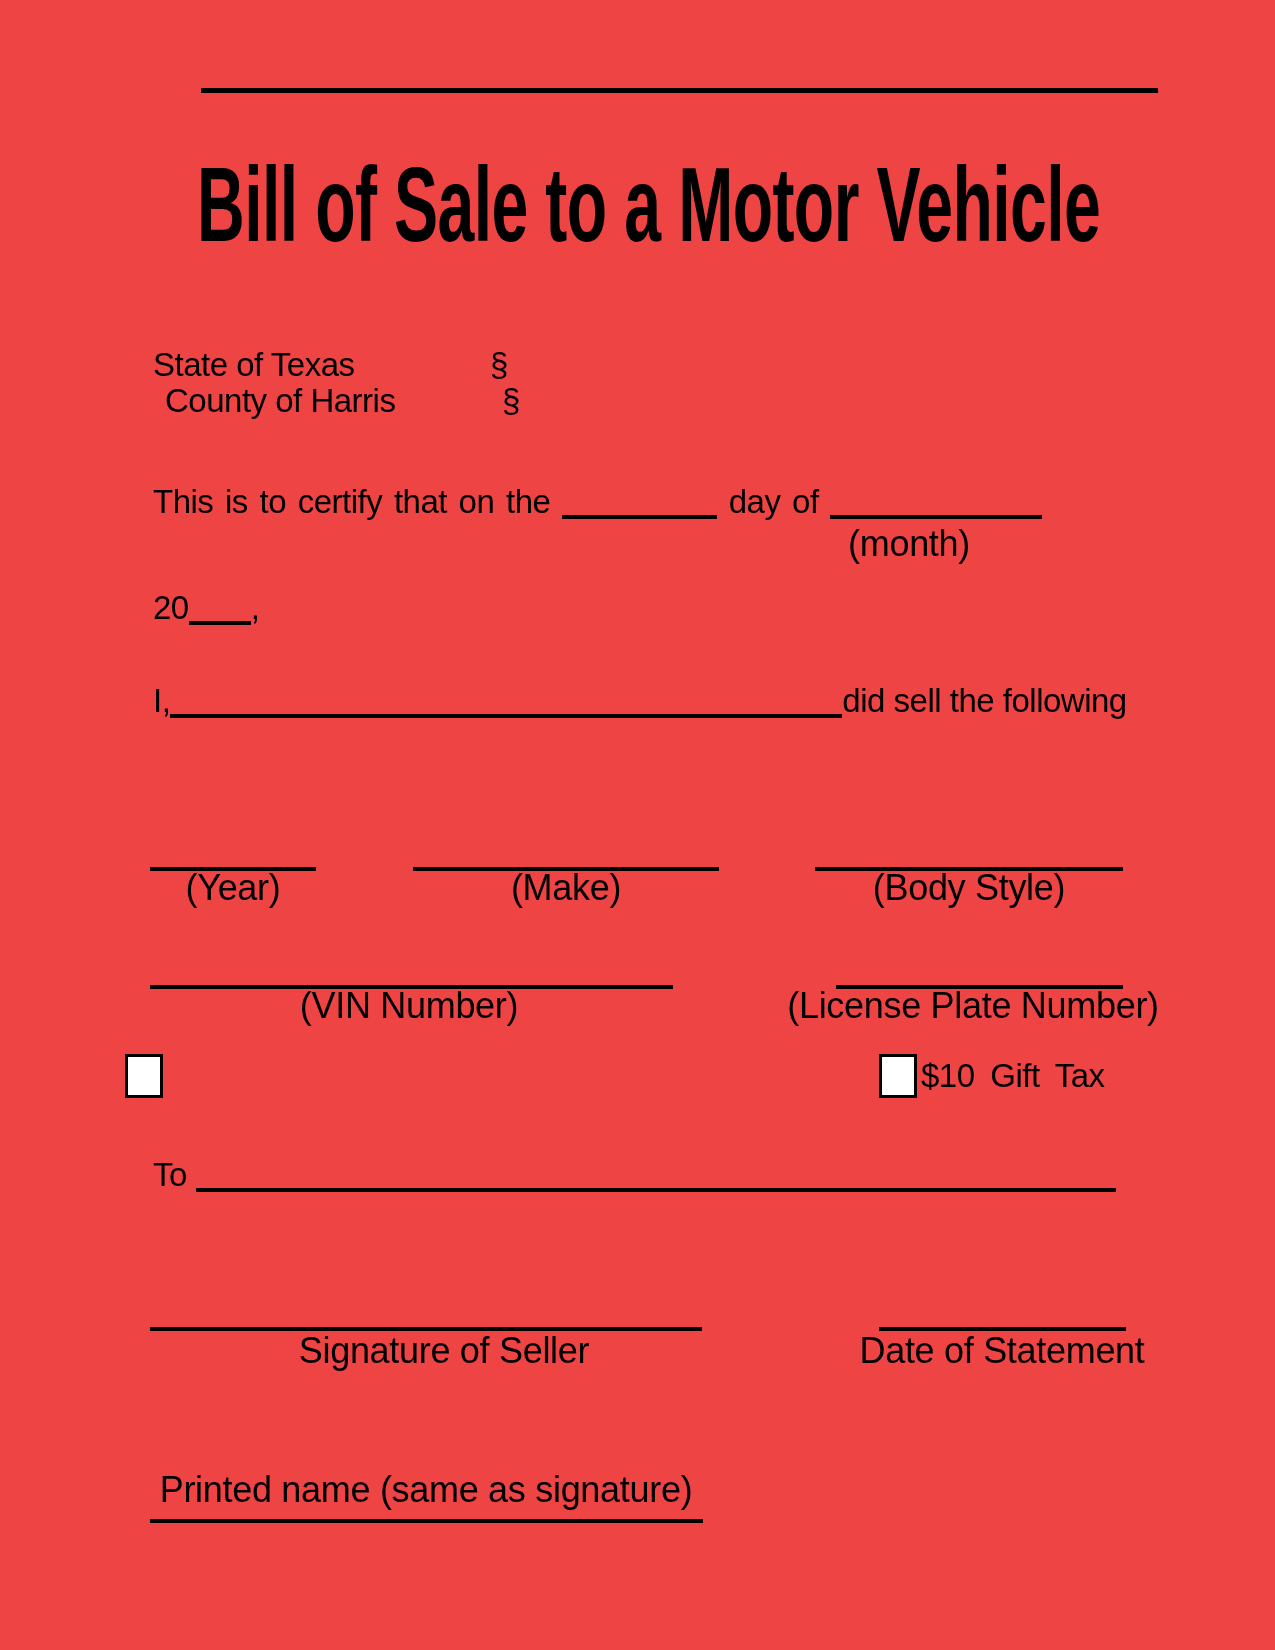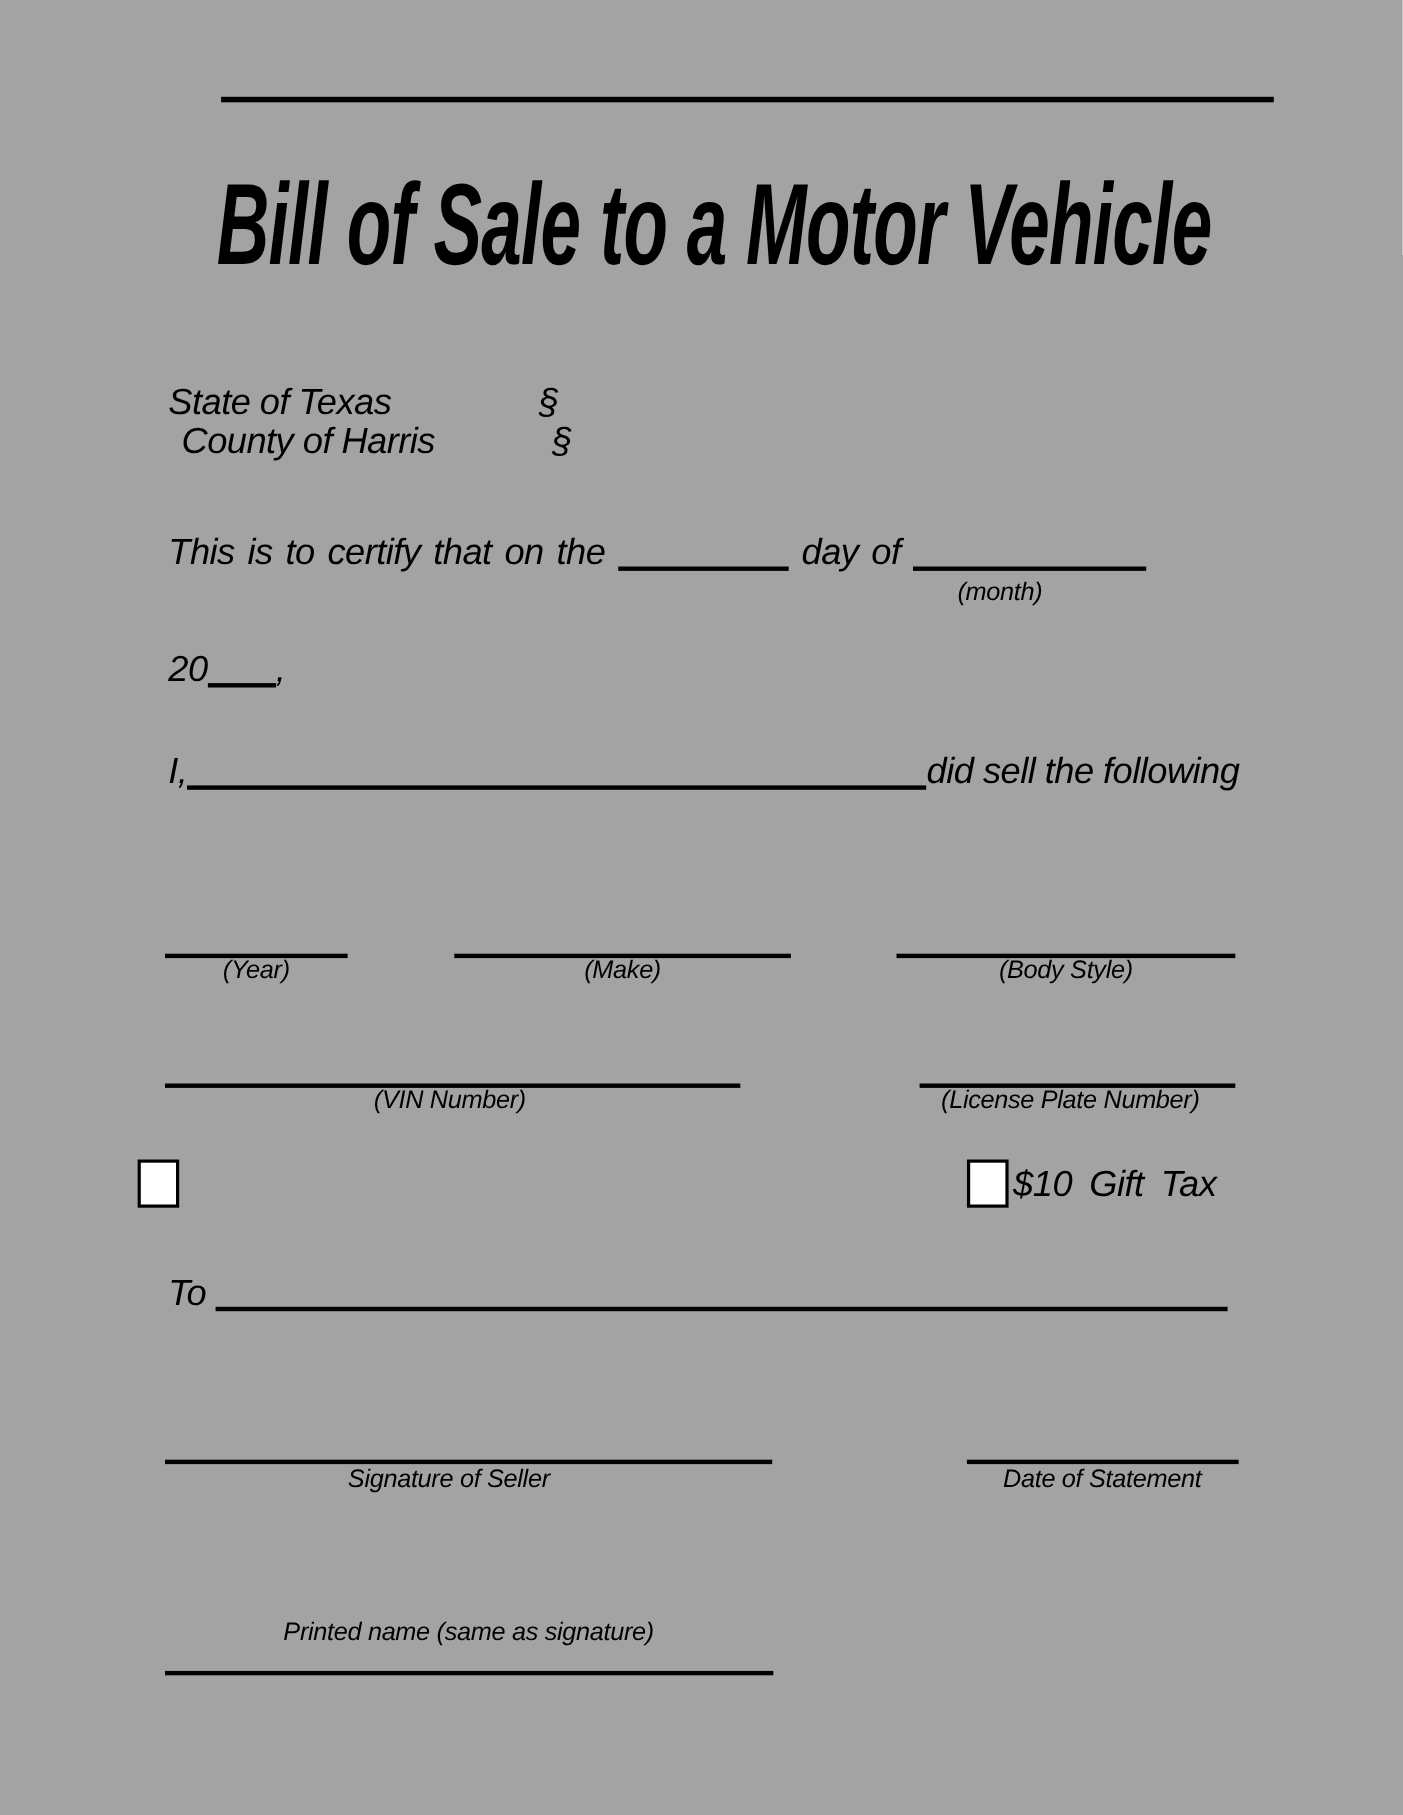--- a/index.html
+++ b/index.html
@@ -2,38 +2,37 @@
 <html><head>
 <meta charset="utf-8">
 <style>
   * { margin: 0; padding: 0; box-sizing: border-box; }
   html, body { background: #e8e8e8; }
   .page {
     position: relative;
     width: 1275px;
     height: 1650px;
     margin: 0 auto;
-    background: #a3a3a3;
+    background: #ef4444;
     color: #000000;
     font-family: "Liberation Sans", "DejaVu Sans", sans-serif;
     overflow: hidden;
-    font-style: italic;
   }
   .row {
     position: absolute;
     left: 153px;
     font-size: 33px;
     letter-spacing: -0.5px;
     line-height: 1;
     white-space: nowrap;
     color: #000;
   }
   .caption {
     position: absolute;
-    font-size: 23px;
+    font-size: 36px;
     letter-spacing: -0.3px;
     line-height: 1;
     white-space: nowrap;
     transform: translateX(-50%);
     color: #000;
   }
   .hline {
     position: absolute;
     height: 4px;
     background: #000;
@@ -128,19 +127,19 @@
   </div>
 
   <div class="row" style="top:1158px;">
     <span>To</span>
     <span class="blank" style="width:920px;"></span>
   </div>
 
   <div class="hline" style="left:150px; top:1327px; width:552px;"></div>
   <div class="hline" style="left:879px; top:1327px; width:247px;"></div>
 
-  <div class="caption" style="left:408px; top:1333px;text-align:center;">Signature of Seller</div>
+  <div class="caption" style="left:444px; top:1333px;text-align:center;">Signature of Seller</div>
   <div class="caption" style="left:1002px; top:1333px;">Date of Statement</div>
 
   <div class="hline" style="left:150px; top:1519px; width:553px;"></div>
   <div class="caption" style="left:426px; top:1472px;">Printed name (same as signature)</div>
 
 </div>
 
 </body></html>

